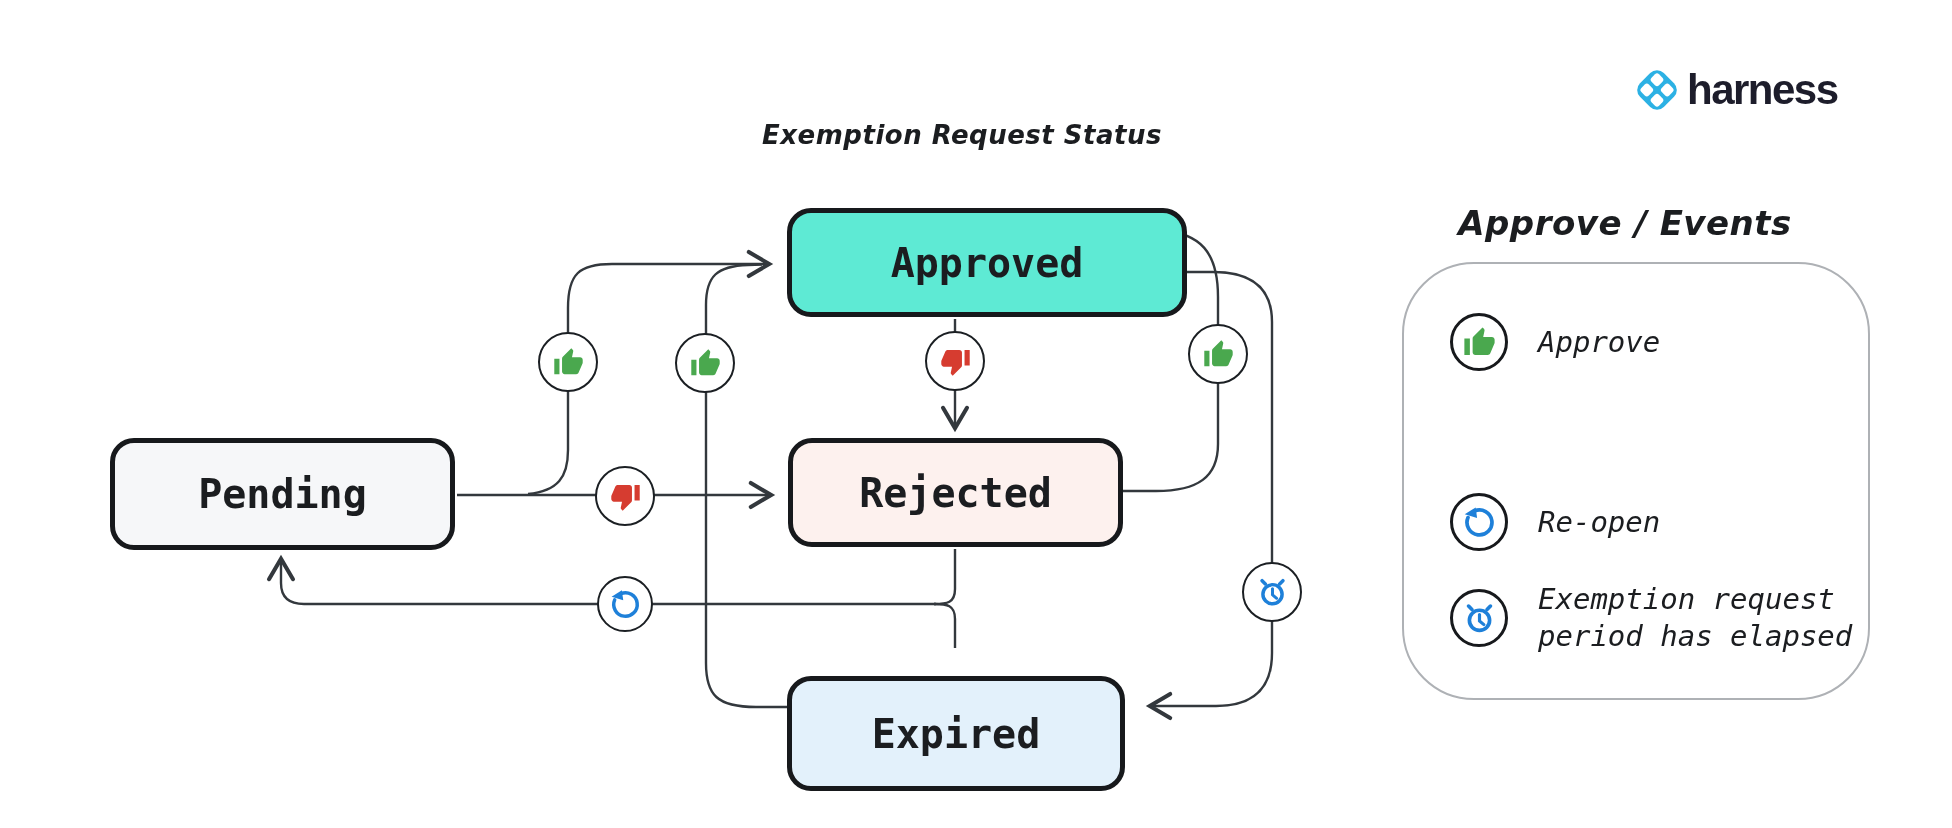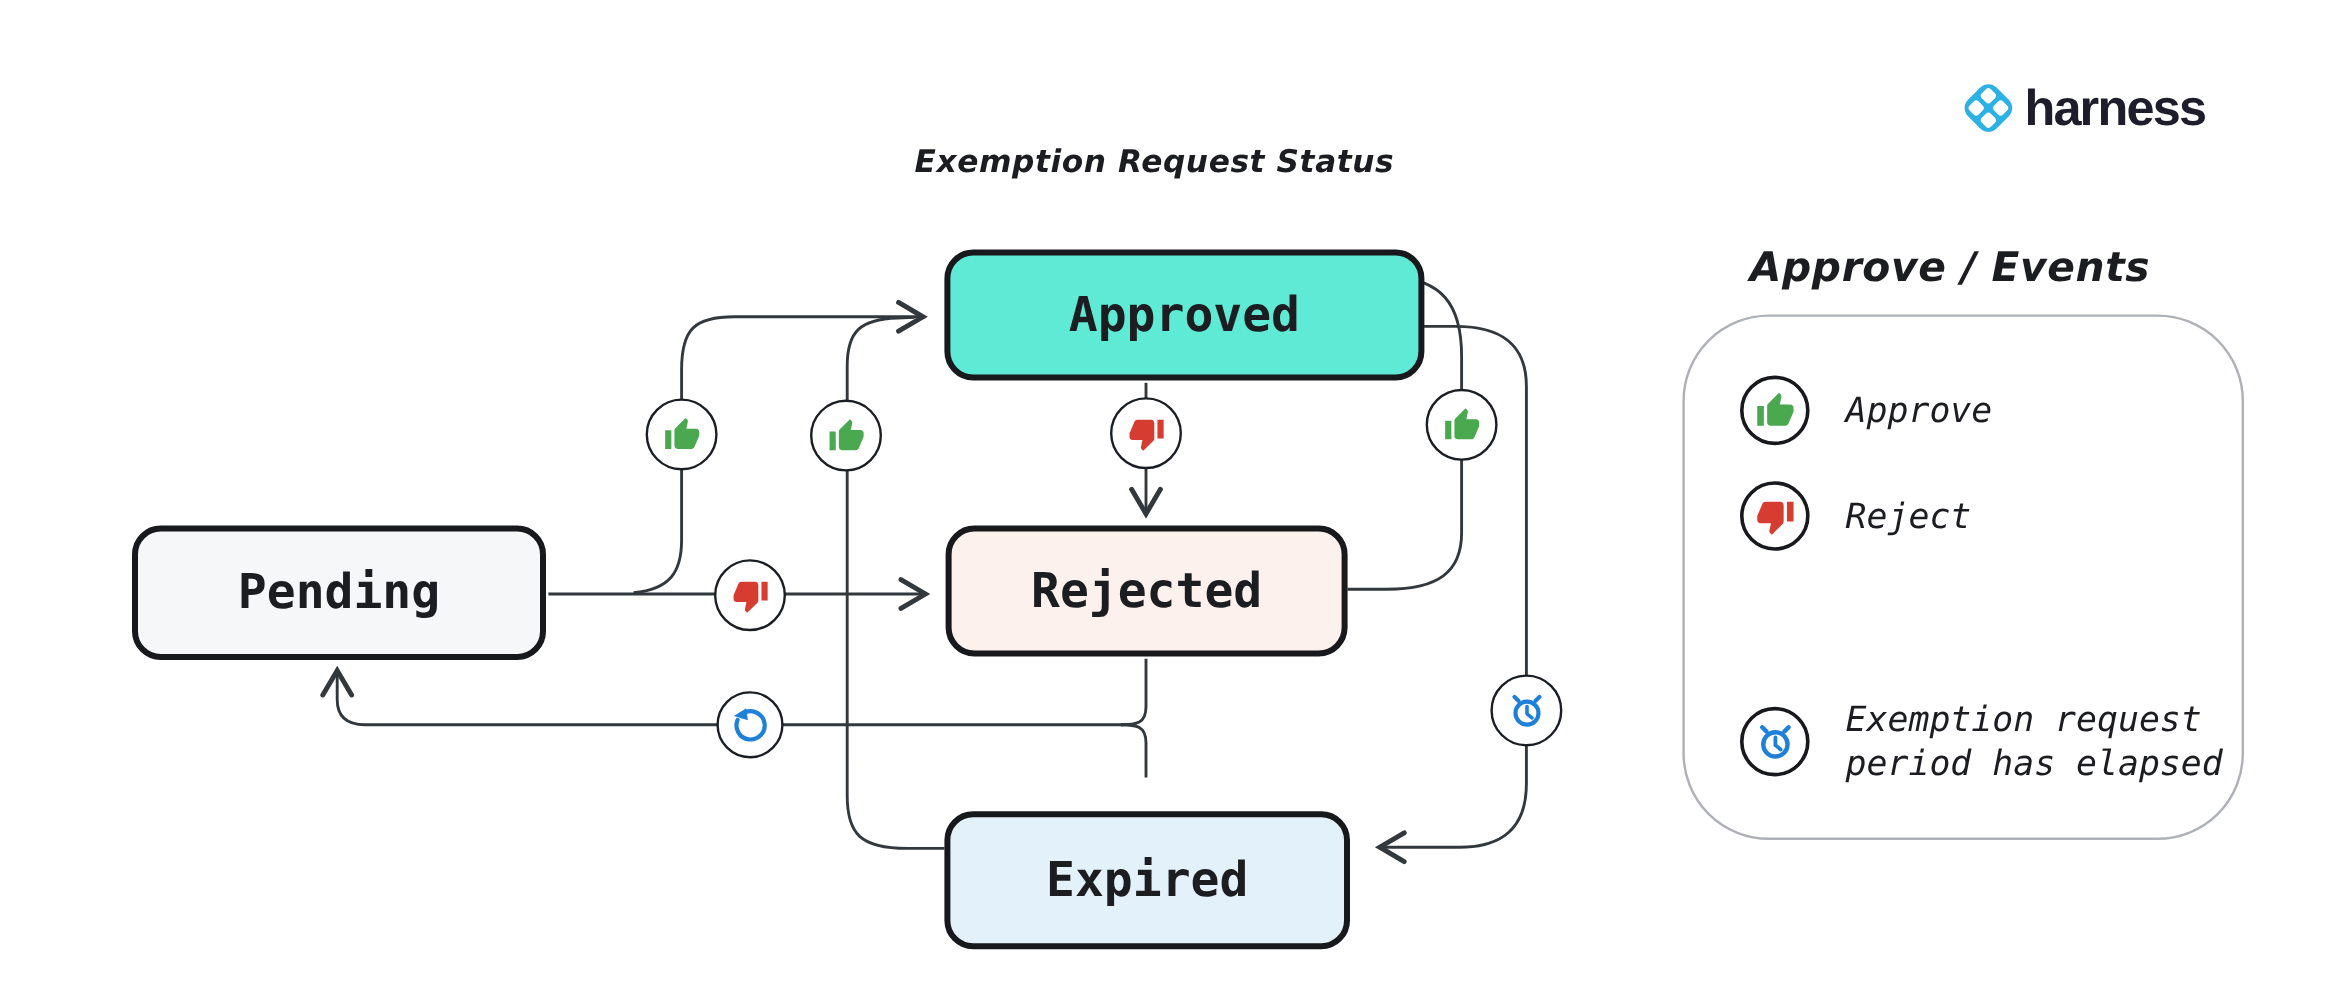--- a/index.html
+++ b/index.html
@@ -145,29 +145,30 @@
 
     <div class="legend-row" style="left:46px;top:49px;">
       <span class="legend-badge">
         <svg width="33" height="33" viewBox="0 0 24 24">
           <path fill="#4aa84e" d="M1 21h4V9H1v12zM23 10c0-1.1-.9-2-2-2h-6.31l.95-4.57.03-.32c0-.41-.17-.79-.44-1.06L14.17 1 7.59 7.59C7.22 7.95 7 8.45 7 9v10c0 1.1.9 2 2 2h9c.83 0 1.54-.5 1.84-1.22l3.02-7.05c.09-.23.14-.47.14-.72v-2z"></path>
         </svg>
       </span>
       <span class="legend-label">Approve</span>
     </div>
 
-    <div class="legend-row" style="left:46px;top:137px;">
+
+    <div class="legend-row" style="left:46px;top:229px;">
       <span class="legend-badge">
-        <svg width="33" height="33" viewBox="0 0 24 24" style="transform:rotate(180deg)">
-          <path fill="#d63c30" d="M1 21h4V9H1v12zM23 10c0-1.1-.9-2-2-2h-6.31l.95-4.57.03-.32c0-.41-.17-.79-.44-1.06L14.17 1 7.59 7.59C7.22 7.95 7 8.45 7 9v10c0 1.1.9 2 2 2h9c.83 0 1.54-.5 1.84-1.22l3.02-7.05c.09-.23.14-.47.14-.72v-2z"></path>
+        <svg width="35" height="35" viewBox="-16 -16 32 32">
+          <path d="M -4.5 -10.5 A 11.4 11.4 0 1 1 -10.5 -4.5" fill="none" stroke="#1e80d9" stroke-width="3.4" stroke-linecap="round"></path>
+          <polygon points="-13.5,-7.5 -3.5,-13.8 -2.2,-4.2" fill="#1e80d9"></polygon>
         </svg>
       </span>
-      <span class="legend-label">Reject</span>
+      <span class="legend-label">Re-open</span>
     </div>
-
 
     <div class="legend-row" style="left:46px;top:317px;">
       <span class="legend-badge">
         <svg width="39" height="39" viewBox="-16 -16 32 32" fill="none" stroke="#1e80d9">
           <circle cx="0" cy="1.5" r="8.3" stroke-width="3"></circle>
           <path d="M 0 2 L 0 -3.2 M 0 2 L 3.6 5" stroke-width="2.6" stroke-linecap="round"></path>
           <path d="M -6.2 -7.4 L -9 -10.2 M 6.2 -7.4 L 9 -10.2" stroke-width="3" stroke-linecap="round"></path>
         </svg>
       </span>
       <span class="legend-label wrap">Exemption request period has elapsed</span>

